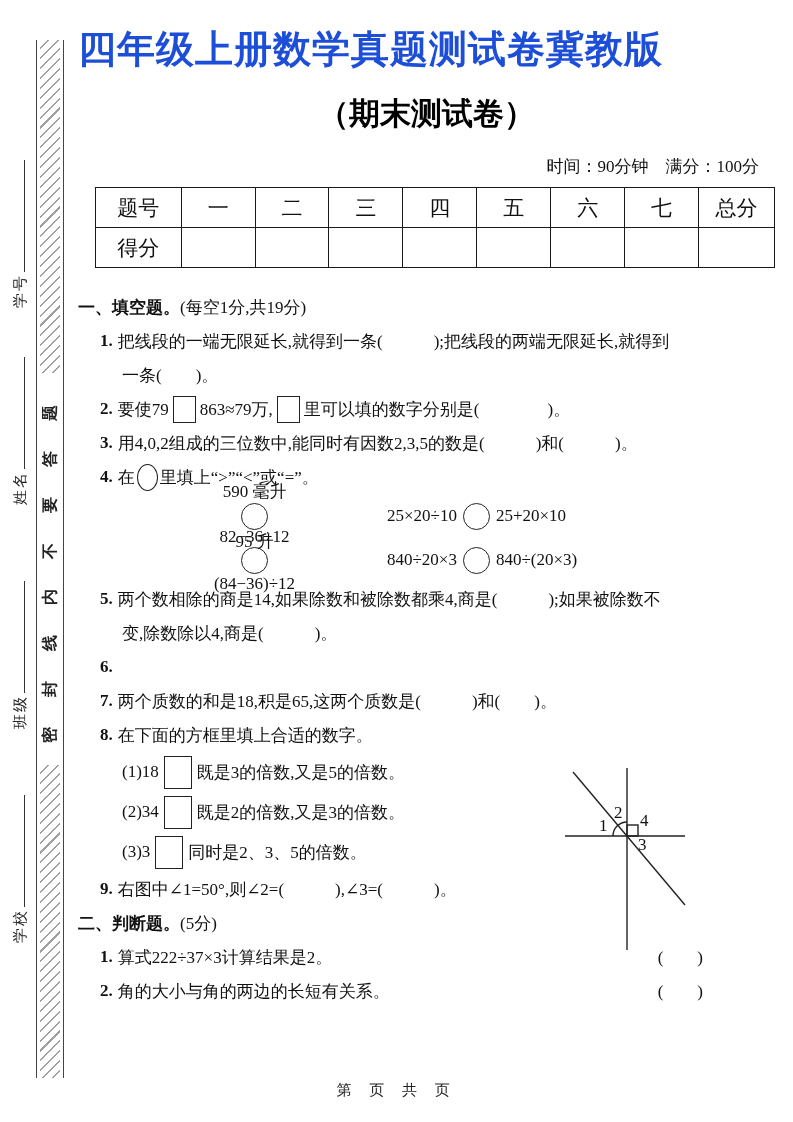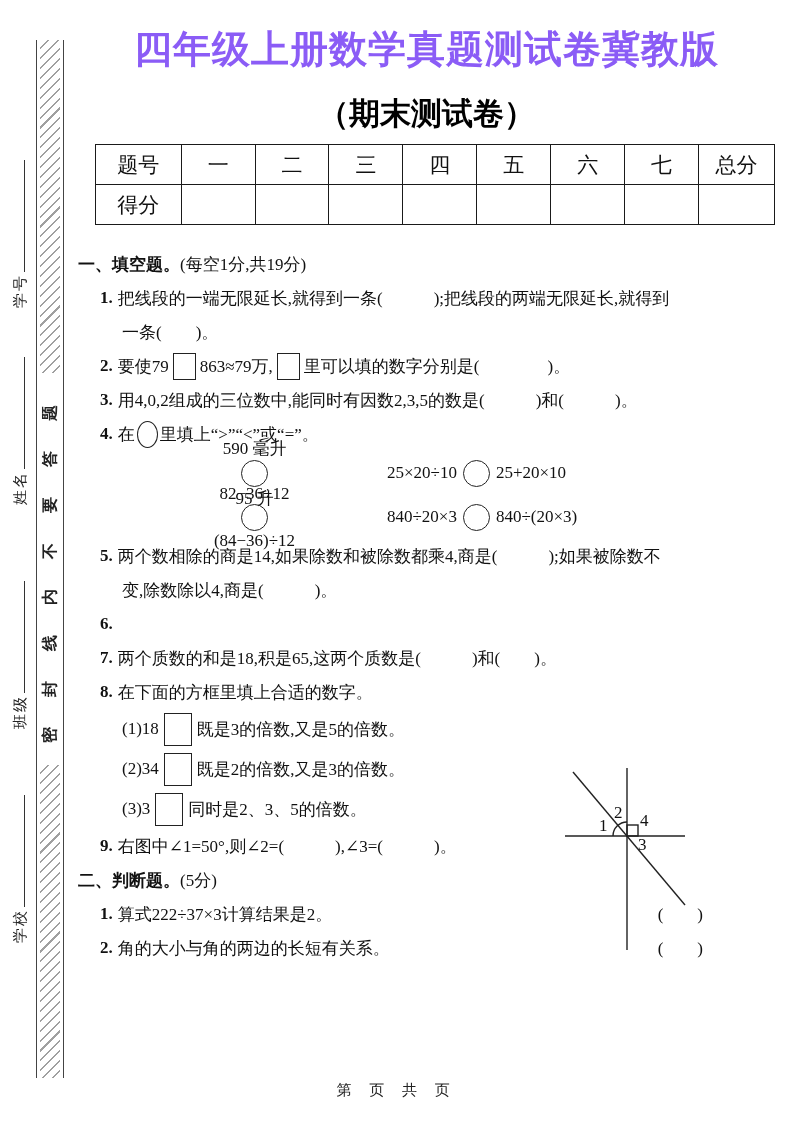--- a/index.html
+++ b/index.html
@@ -28,22 +28,22 @@
   }
   .hatch-top{top:0;height:333px;}
   .hatch-bottom{bottom:0;height:313px;}
   .seal-text{
     position:absolute;left:50%;top:50%;
     transform:translate(-50%,-50%) rotate(-90deg);
     white-space:nowrap;font-size:16px;font-weight:bold;color:#222;letter-spacing:30px;
   }
   
   .content{position:absolute;left:78px;top:24px;width:697px;}
-  .title{text-align:center;font-family:"Liberation Sans","DejaVu Sans",sans-serif;
-    font-weight:bold;font-size:38px;letter-spacing:1px;color:#8b5cf6;}
+  .title{font-family:"Liberation Sans","DejaVu Sans",sans-serif;
+    font-weight:bold;font-size:38px;letter-spacing:1px;color:#1d4ed8;}
   .subtitle{text-align:center;font-family:"Liberation Sans","DejaVu Sans",sans-serif;
     font-weight:bold;font-size:31px;margin-top:18px;color:#000000;}
   .info{text-align:right;font-size:17px;margin-top:20px;padding-right:16px;}
   table.score-table{border-collapse:collapse;margin-top:9px;margin-left:17px;table-layout:fixed;}
   table.score-table td{
     border:1.5px solid #1a1a1a;height:39px;text-align:center;
     font-size:21px;padding:0;
   }
   td.c-first{width:86px;} td.c-mid{width:74px;} td.c-last{width:76px;}
   
@@ -96,20 +96,21 @@
 
   <div class="seal-band">
     <div class="hatch hatch-top"></div>
     <div class="seal-text">密封线内不要答题</div>
     <div class="hatch hatch-bottom"></div>
   </div>
 
   <div class="content">
     <div class="title">四年级上册数学真题测试卷冀教版</div>
     <div class="subtitle">（期末测试卷）</div>
+    <div class="info">时间：90分钟　满分：100分</div>
     <table class="score-table">
       <tbody id="score-tbody">
           <tr>
             <td class="c-first">题号</td>
             <td class="c-mid">一</td>
             <td class="c-mid">二</td>
             <td class="c-mid">三</td>
             <td class="c-mid">四</td>
             <td class="c-mid">五</td>
             <td class="c-mid">六</td>

